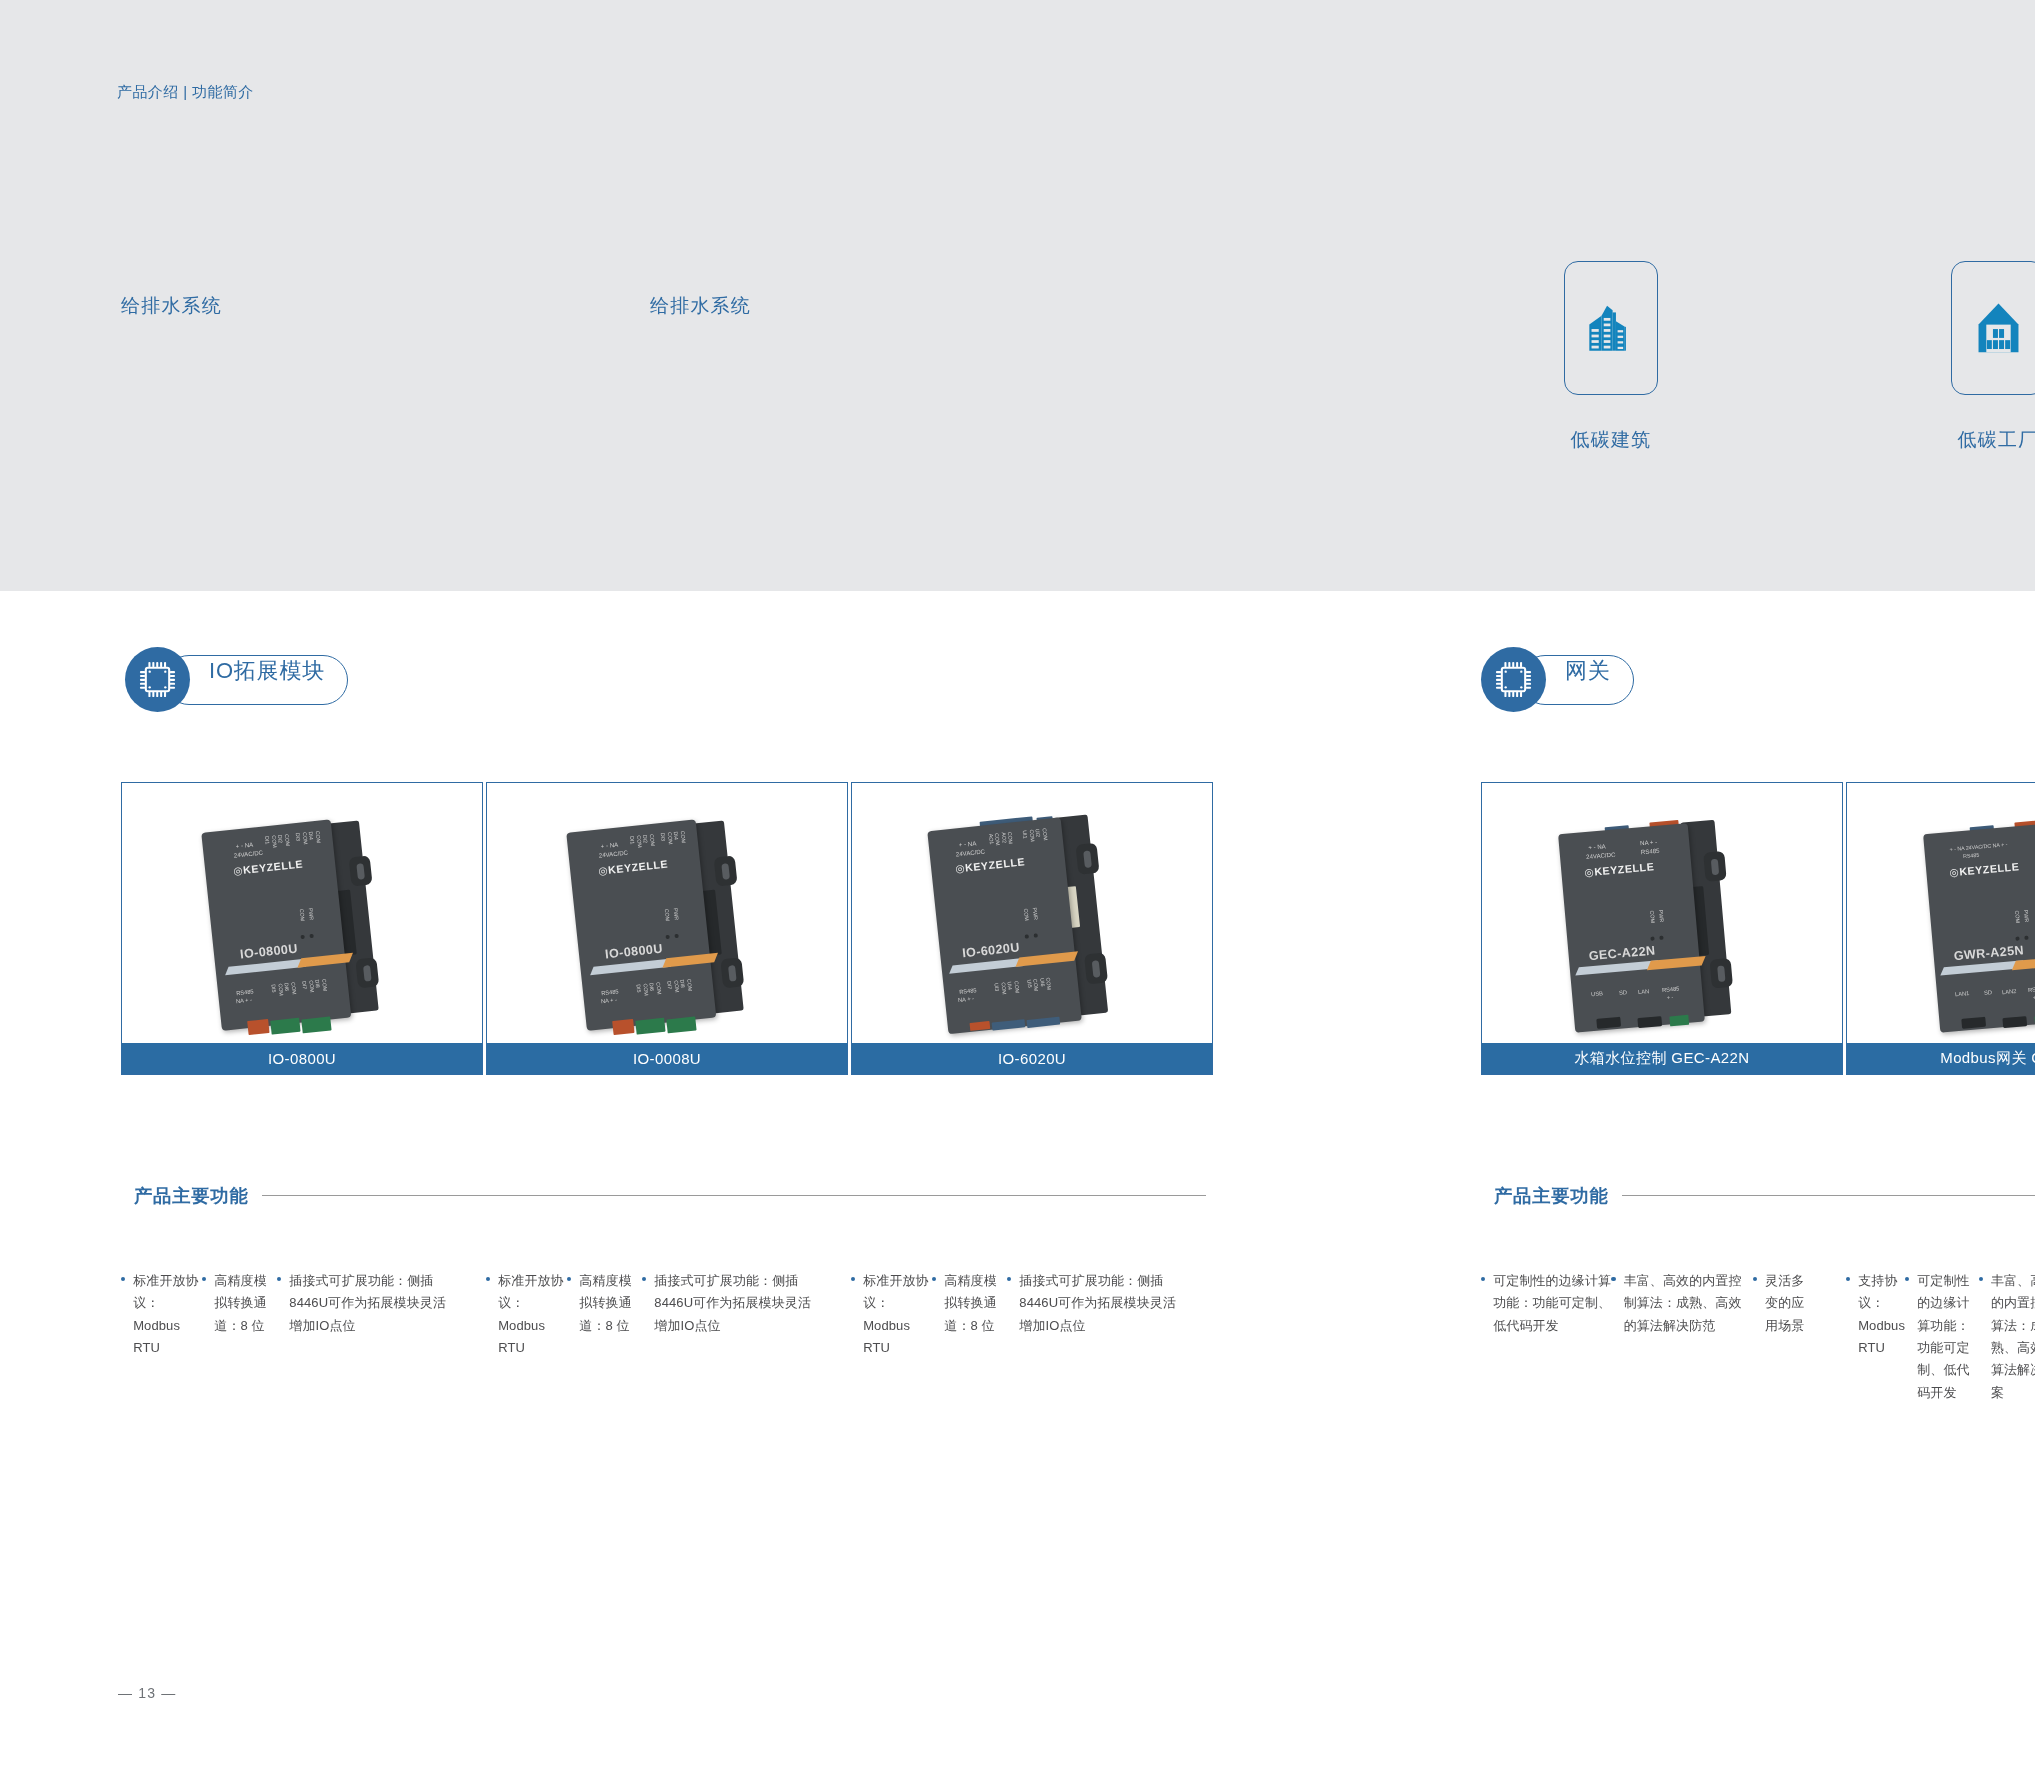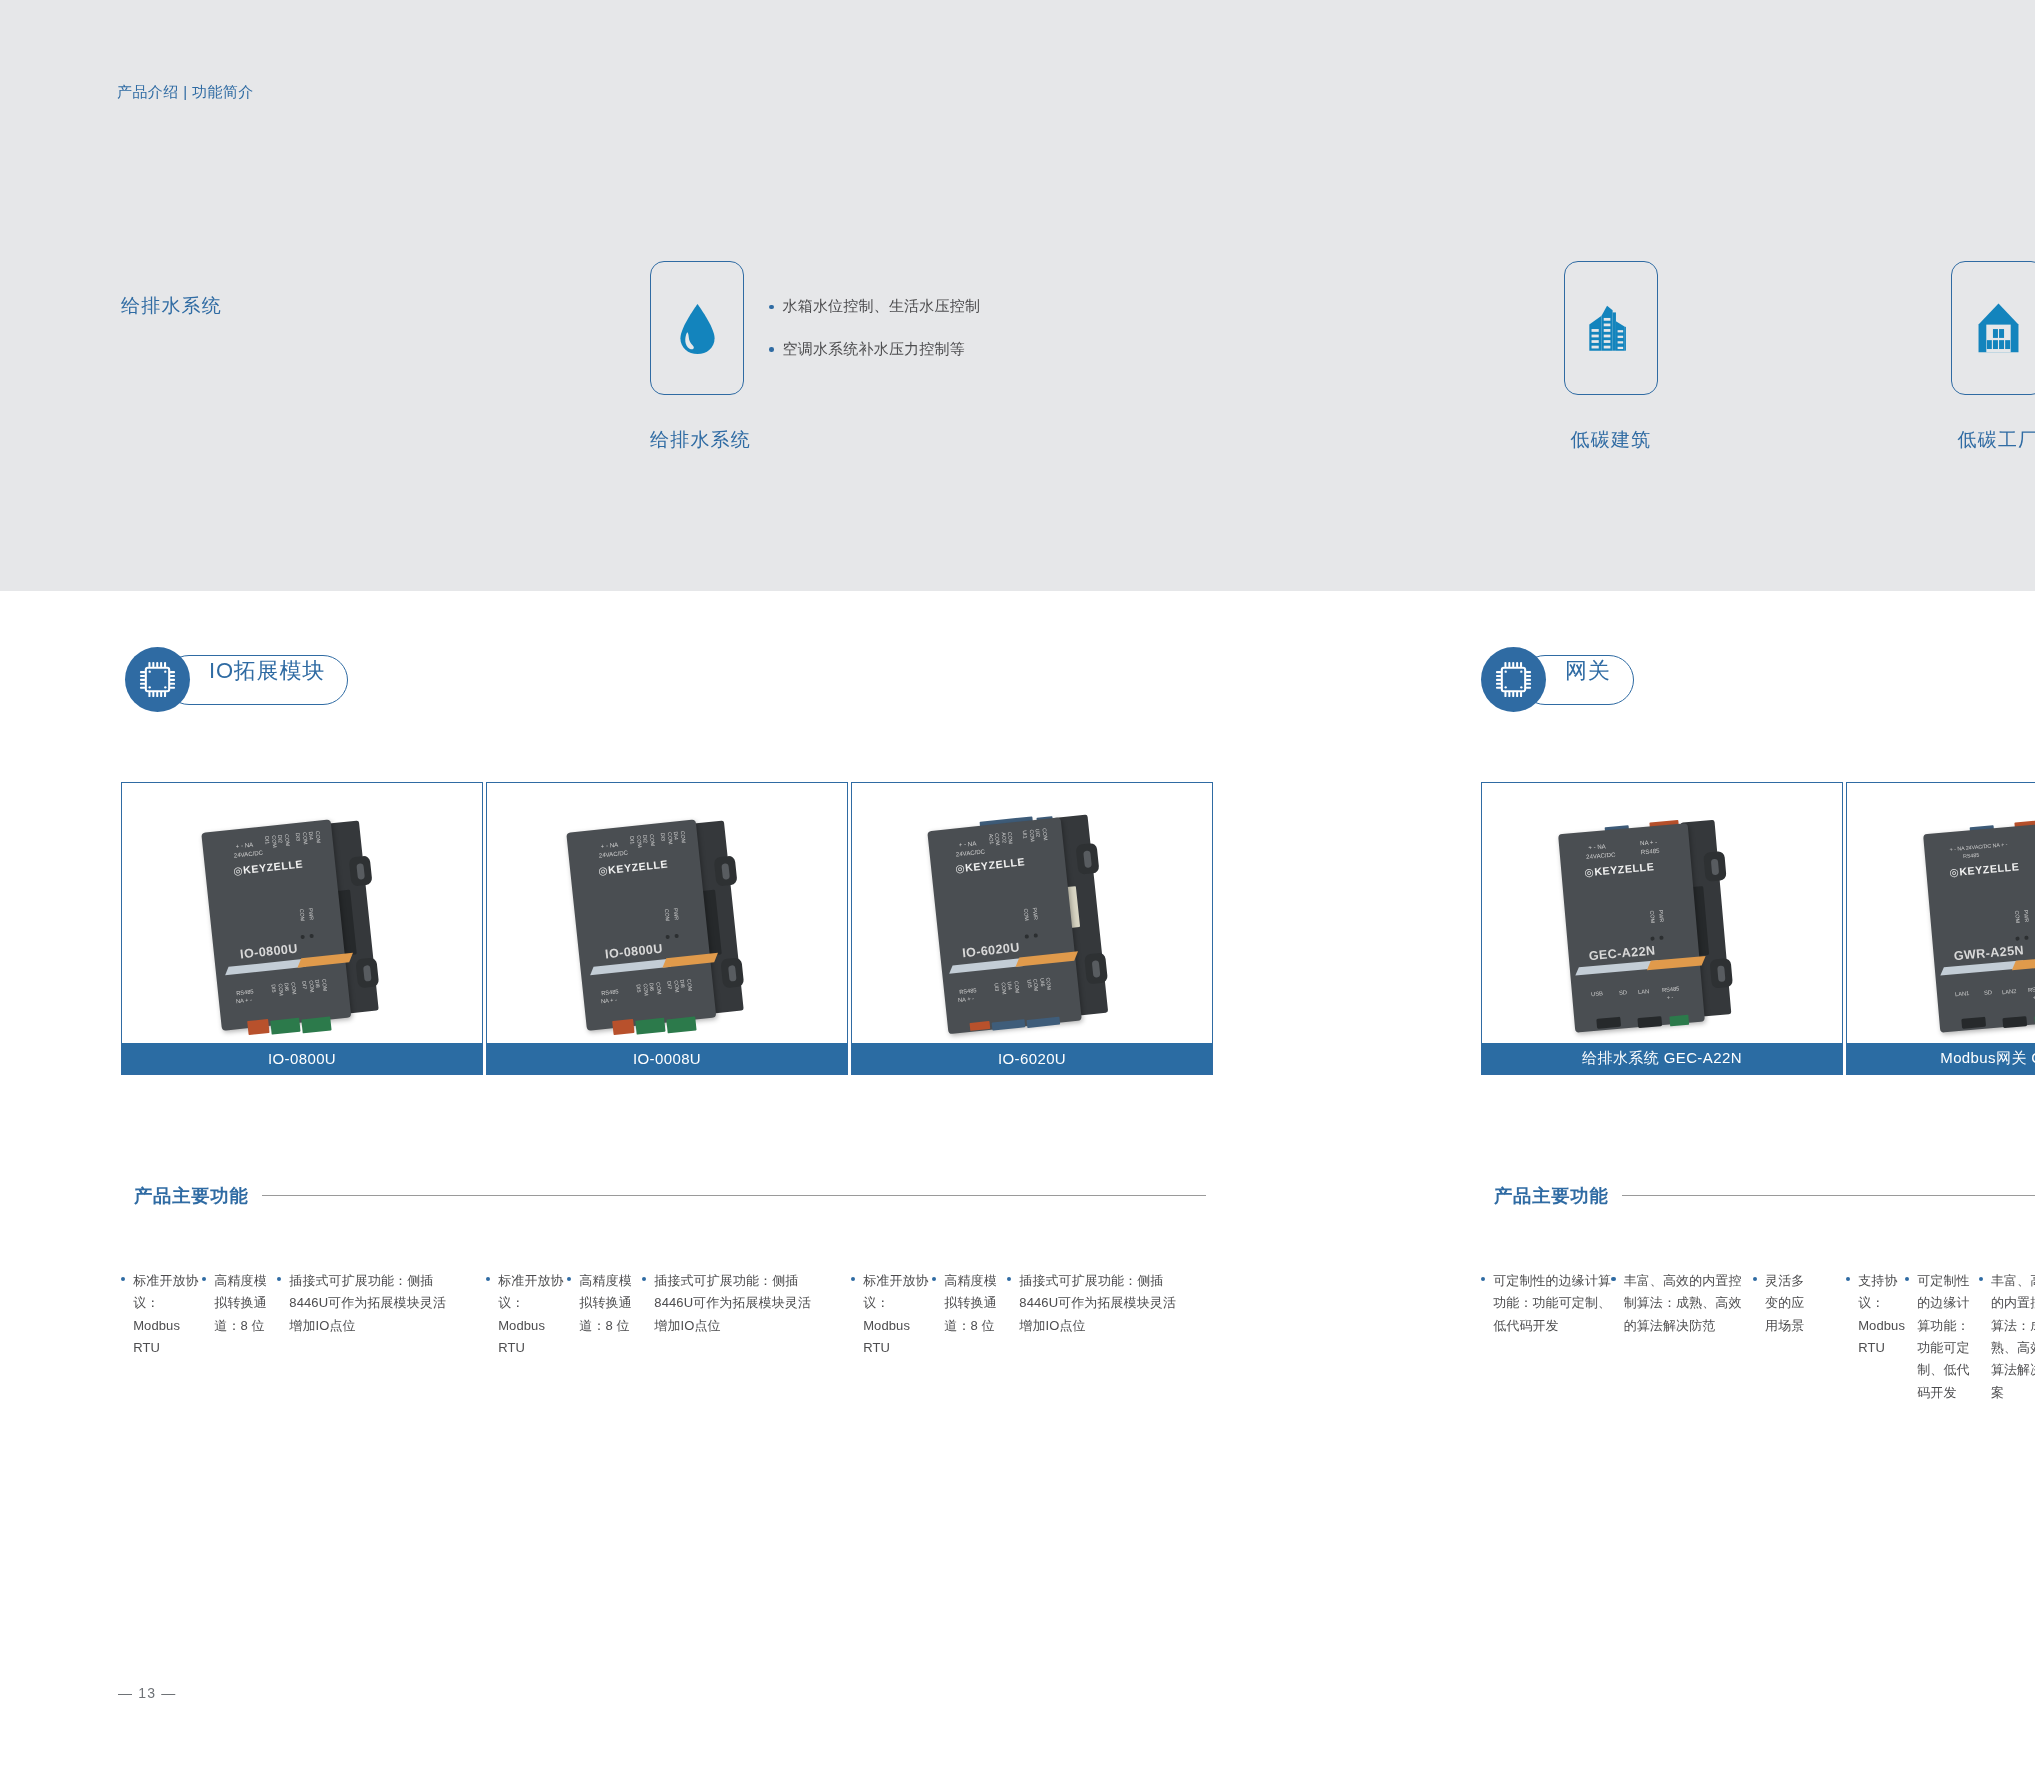--- a/index.html
+++ b/index.html
@@ -165,38 +165,20 @@
 
 <div class="gray-band"></div>
 
 <div class="run-head left">产品介绍 | 功能简介</div>
 
 <div class="scen" style="left:121px; top:261px;">
   <div class="scen-title">给排水系统</div>
 </div>
 
 <div class="scen" style="left:650px; top:261px;">
-  <div class="scen-row">
-    <div class="icon-box">
-      <svg width="61" height="61" viewBox="0 0 100 100">
-        <path d="M50 10 C50 10 22 48 22 66 C22 82 35 92 50 92 C65 92 78 82 78 66 C78 48 50 10 50 10 Z" fill="#1384bd"></path>
-        <path d="M33 56 C28 66 29 78 37 83 C41 85 44 84 44 81 C44 78 39 76 37 70 C35 64 36 58 33 56 Z" fill="#e6e7e9"></path>
-      </svg>
-    </div>
-    <div class="scen-bullets">
-      <div class="sb">
-          <span class="dot"></span>
-          <span>水箱水位控制、生活水压控制</span>
-        </div>
-      <div class="sb">
-          <span class="dot"></span>
-          <span>空调水系统补水压力控制等</span>
-        </div>
-    </div>
-  </div>
   <div class="scen-title">给排水系统</div>
 </div>
 
 <div class="bcard" style="left:1564px; top:261px;">
   <div class="icon-box">
     <svg width="57" height="61" viewBox="0 0 100 110">
       <g fill="#1384bd">
         <polygon points="10,48 32,32 32,95 10,95"></polygon>
         <polygon points="32,32 32,95 52,95 52,22 42,14"></polygon>
         <polygon points="58,42 74,52 74,95 58,95"></polygon>
@@ -495,21 +477,21 @@
       <div class="dev-txt" style="left:42px; top:180px; font-size:5.7px;">USB</div>
       <div class="dev-txt" style="left:70px; top:181px; font-size:5.7px;">SD</div>
       <div class="dev-txt" style="left:89px; top:182px; font-size:5.7px;">LAN</div>
       <div class="dev-txt" style="left:113px; top:182px; font-size:5.7px;">RS485</div>
       <div class="dev-txt" style="left:117px; top:190px; font-size:5.3px;">+ -</div>
       <div class="slot" style="left:45px; top:208px; width:23.6px; height:9.8px;"></div>
       <div class="slot" style="left:86px; top:211px; width:23.6px; height:9.8px;"></div>
       <div class="term green" style="left:118px; top:212px; width:19px; height:9.8px;"></div>
     </div>
   </div>
-  <div class="pcard-lab">给排水系统 GEC-A22N</div>
+  <div class="pcard-lab">水箱水位控制 GEC-A22N</div>
 </div>
 
 <div class="pcard" style="left:1846px; top:782px; width:362px; height:293px;">
   <div class="pcard-img">
     <div class="dev" style="left:61px; top:22.4px; width:232px; height:232px; transform:rotate(-5deg);">
 
       <div class="term blue" style="left:70px; top:18px; width:23.6px; height:4.9px;"></div>
       <div class="term red" style="left:115px; top:17px; width:28.5px; height:5.7px;"></div>
       <div class="dev-body" style="left:23px; top:21px; width:130px; height:199px;"></div>
       <div class="dev-txt" style="left:48px; top:35px; font-size:5.3px;">+ - NA   24VAC/DC   NA + -</div>

